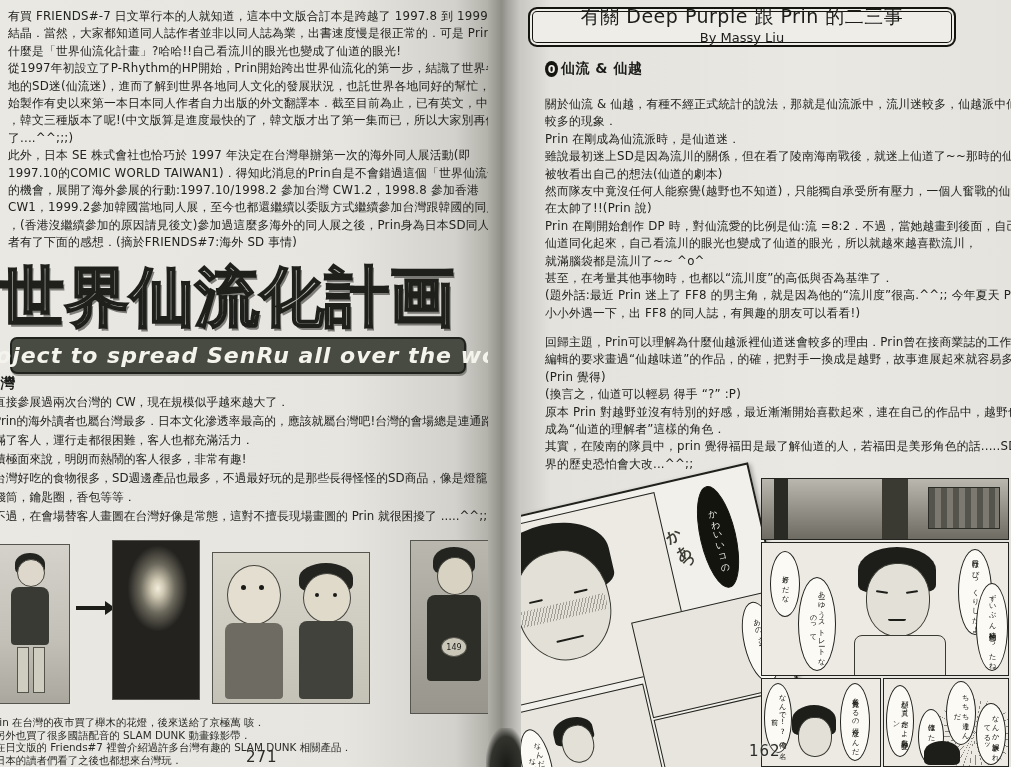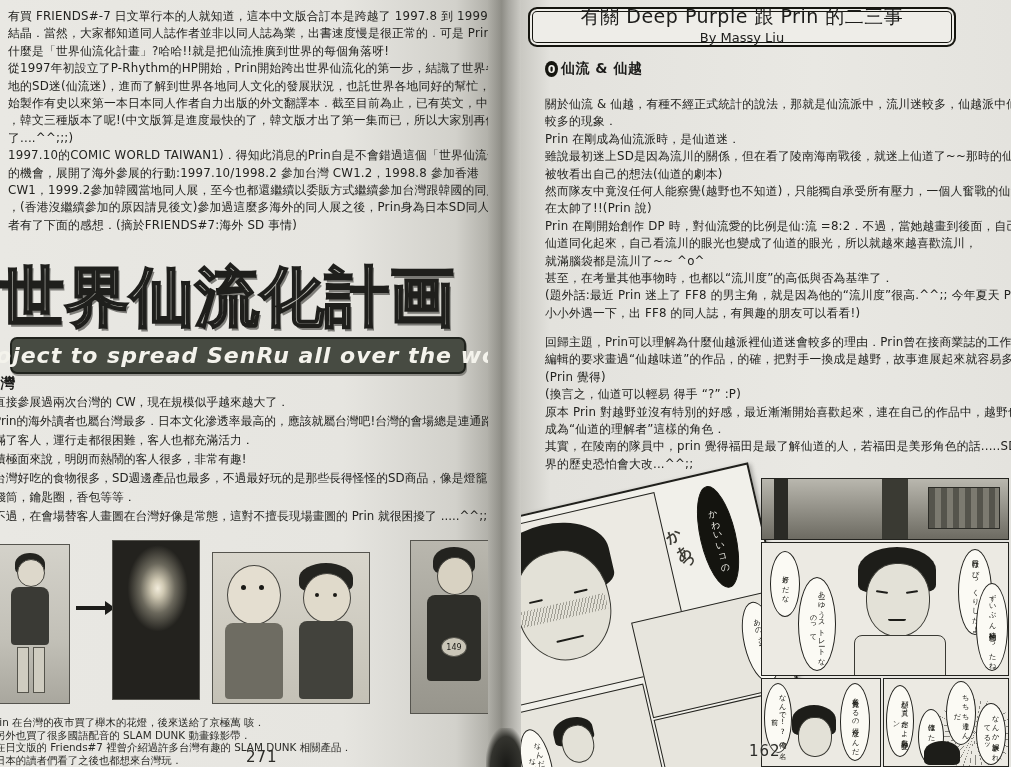--- a/index.html
+++ b/index.html
@@ -96,26 +96,27 @@
   .mini-panel{position:absolute;border:1.5px solid #23231f;background:#e7e5dd;overflow:hidden;}
 </style>
 </head>
 <body>
 
 <div class="page page-left">
 
   <div class="intro body-text">
       <div class="tline">有買 FRIENDS#-7 日文單行本的人就知道，這本中文版合訂本是跨越了 1997.8 到 1999.5 的</div>
       <div class="tline">結晶．當然，大家都知道同人誌作者並非以同人誌為業，出書速度慢是很正常的．可是 Prin 的</div>
-      <div class="tline">什麼是「世界仙流化計畫」?哈哈!!就是把仙流推廣到世界的每個角落呀!</div>
+      <div class="tline">什麼是「世界仙流化計畫」?哈哈!!自己看流川的眼光也變成了仙道的眼光!</div>
       <div class="tline">從1997年初設立了P-Rhythm的HP開始，Prin開始跨出世界仙流化的第一步，結識了世界各</div>
       <div class="tline">地的SD迷(仙流迷)，進而了解到世界各地同人文化的發展狀況，也託世界各地同好的幫忙，開</div>
       <div class="tline">始製作有史以來第一本日本同人作者自力出版的外文翻譯本．截至目前為止，已有英文，中文</div>
       <div class="tline">，韓文三種版本了呢!(中文版算是進度最快的了，韓文版才出了第一集而已，所以大家別再催</div>
       <div class="tline">了....^^;;;)</div>
+      <div class="tline">此外，日本 SE 株式會社也恰巧於 1997 年決定在台灣舉辦第一次的海外同人展活動(即</div>
       <div class="tline">1997.10的COMIC WORLD TAIWAN1)．得知此消息的Prin自是不會錯過這個「世界仙流化」</div>
       <div class="tline">的機會，展開了海外參展的行動:1997.10/1998.2 參加台灣 CW1.2，1998.8 參加香港</div>
       <div class="tline">CW1，1999.2參加韓國當地同人展，至今也都還繼續以委販方式繼續參加台灣跟韓國的同人展</div>
       <div class="tline">，(香港沒繼續參加的原因請見後文)參加過這麼多海外的同人展之後，Prin身為日本SD同人作</div>
       <div class="tline">者有了下面的感想．(摘於FRIENDS#7:海外 SD 事情)</div>
     </div>
 
   <div class="big-title">世界仙流化計画</div>
 
   <div class="banner">

